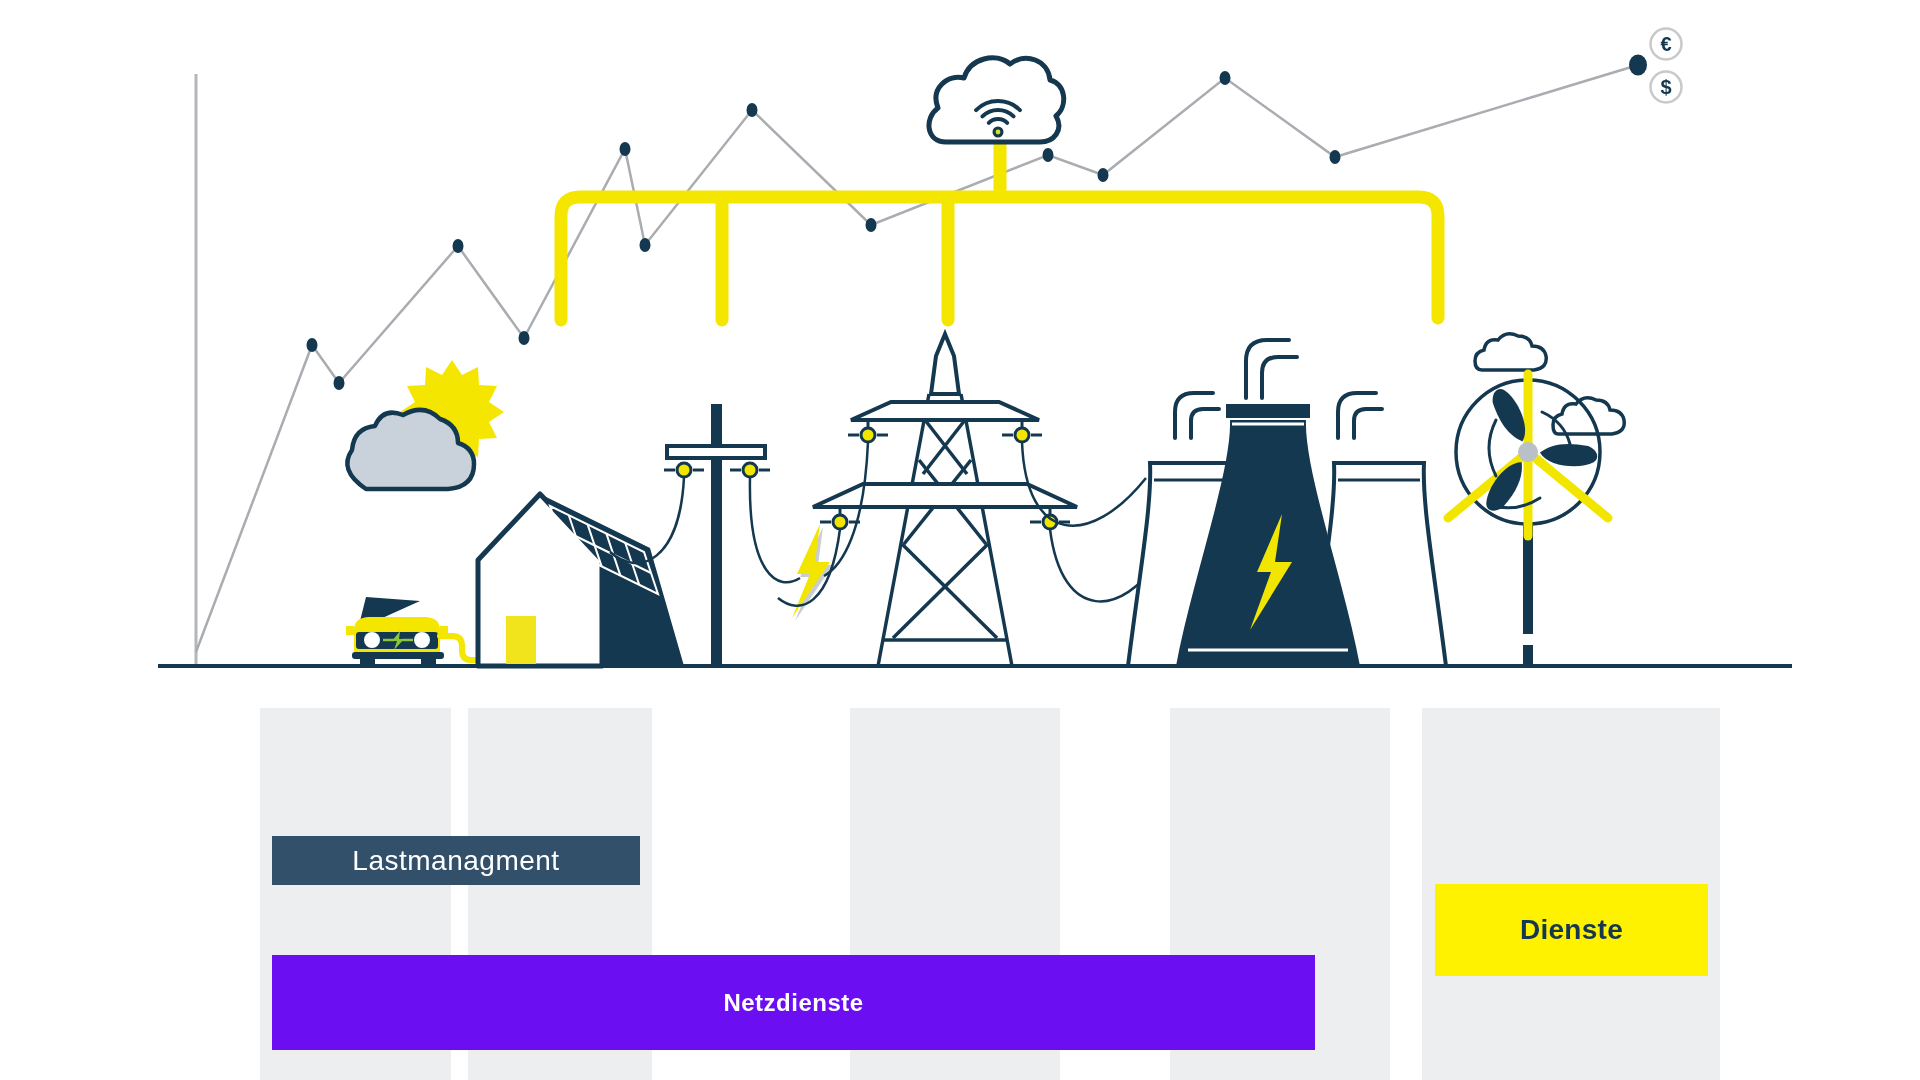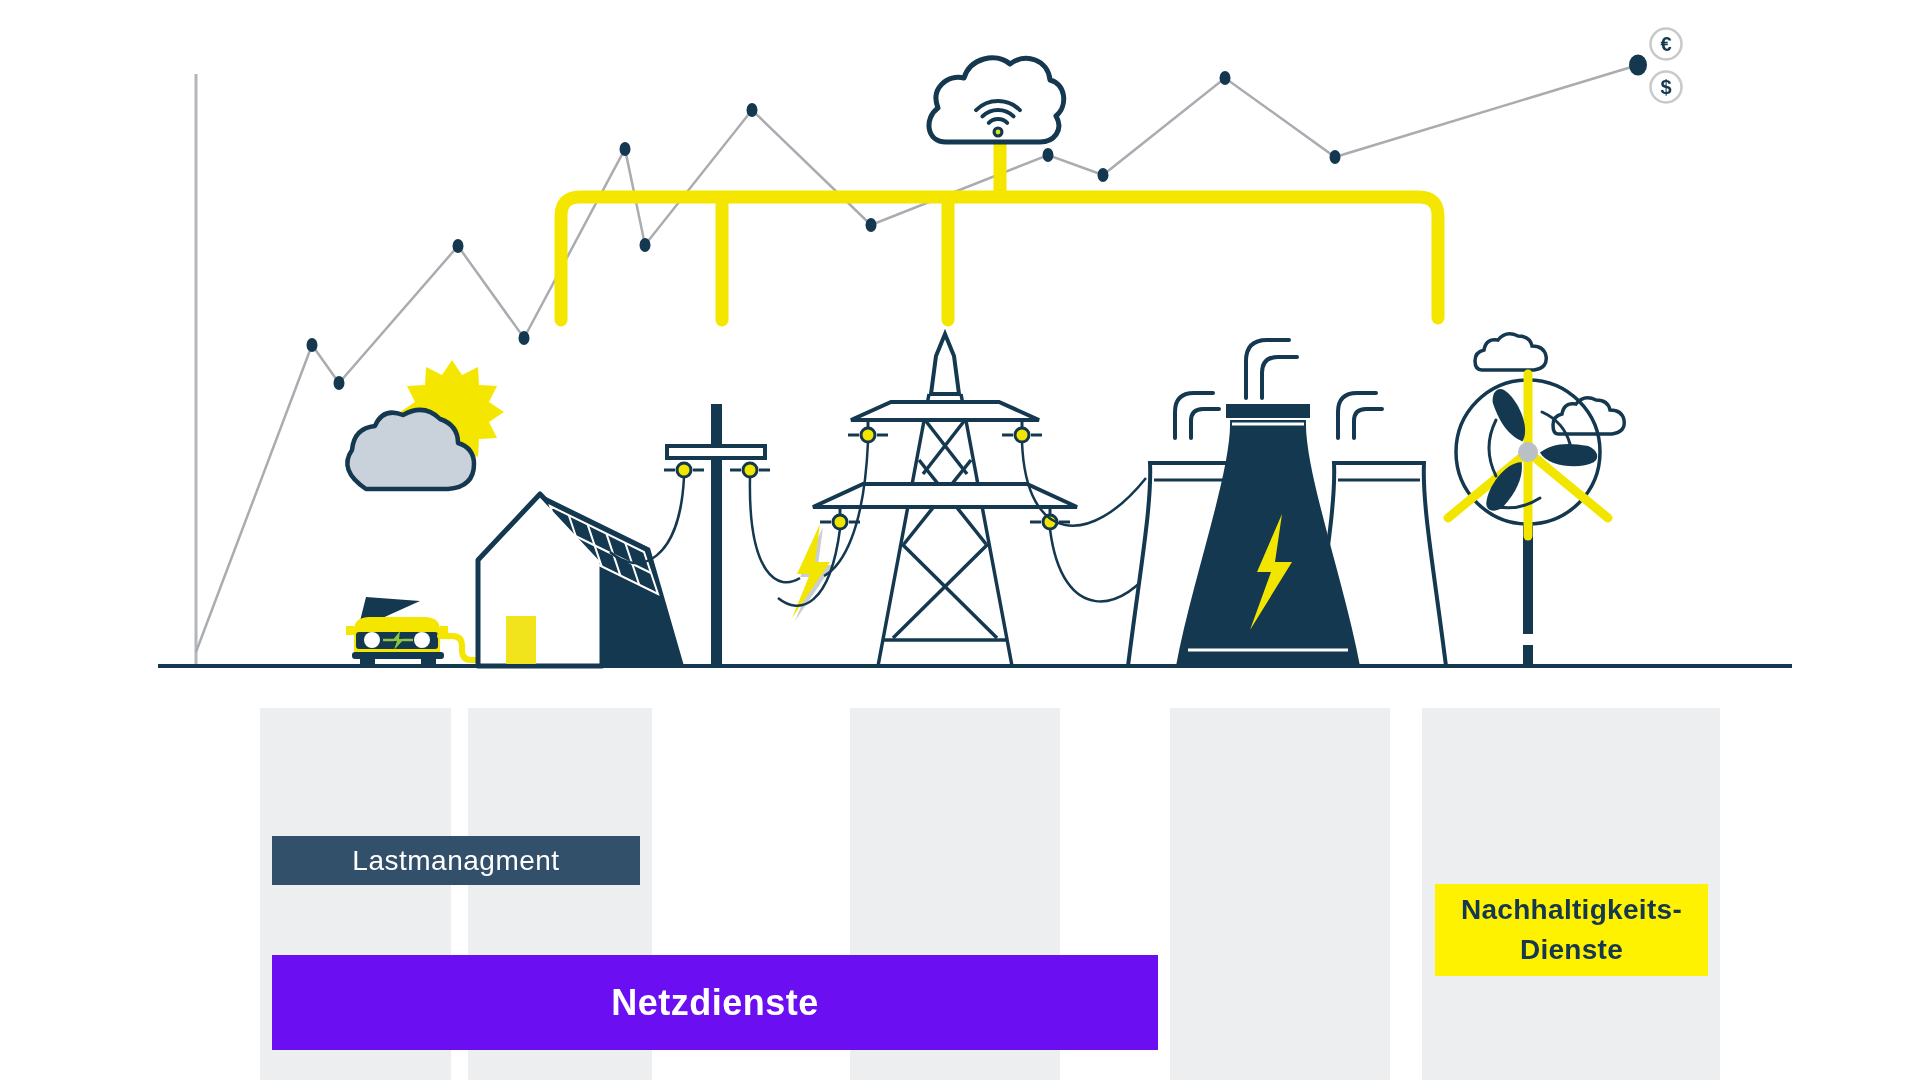--- a/index.html
+++ b/index.html
@@ -8,22 +8,22 @@
   #scene{position:absolute;left:0;top:0;width:1920px;height:1080px;}
   .col{position:absolute;top:708px;height:372px;background:#EDEEEF;}
   .col.c1{left:260px;width:191px;}
   .col.c2{left:468px;width:184px;}
   .col.c3{left:850px;width:210px;}
   .col.c4{left:1170px;width:220px;}
   .col.c5{left:1422px;width:298px;}
   .badge-dark{position:absolute;left:272px;top:836px;width:368px;height:49px;
               background:#33506A;color:#fff;font-weight:normal;font-size:28px;
               display:flex;align-items:center;justify-content:center;letter-spacing:.5px;}
-  .bar-purple{position:absolute;left:272px;top:955px;width:886px;height:95px;
-              background:#6C0EF2;color:#fff;font-weight:bold;font-size:36px;
+  .bar-purple{position:absolute;left:272px;top:955px;width:1043px;height:95px;
+              background:#6C0EF2;color:#fff;font-weight:bold;font-size:24px;
               display:flex;align-items:center;justify-content:center;letter-spacing:.5px;}
   .badge-yellow{position:absolute;left:1435px;top:884px;width:273px;height:92px;
               background:#FFF200;color:#16384F;font-weight:bold;font-size:28px;
               display:flex;flex-direction:column;align-items:center;justify-content:center;
               line-height:40px;letter-spacing:.3px;}
 </style>
 </head>
 <body>
 
 <div id="page">
@@ -236,18 +236,17 @@
   <div class="col c4">
     
   </div>
   <div class="col c5">
     
   </div>
 
   <div class="badge-dark">Lastmanagment</div>
 
   <div class="badge-yellow">
-    <div>Nachhaltigkeits-</div>
     <div>Dienste</div>
   </div>
 
   <div class="bar-purple">Netzdienste</div>
 </div>
 
 </body></html>

